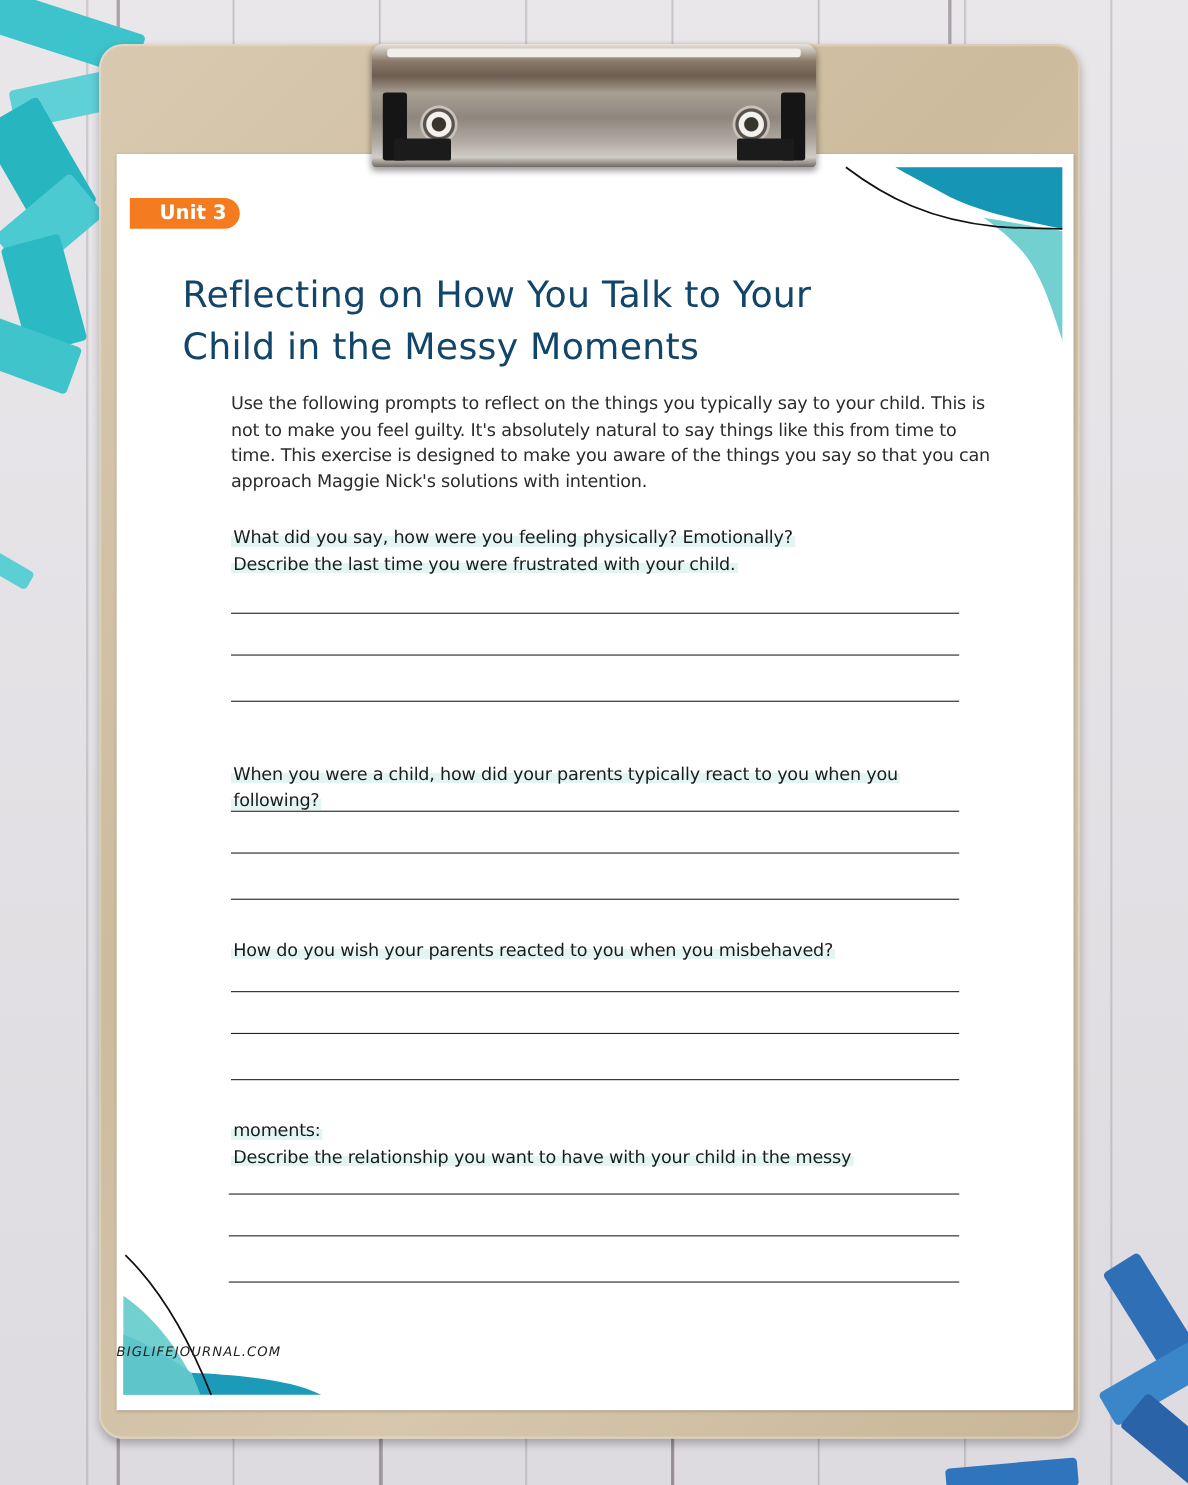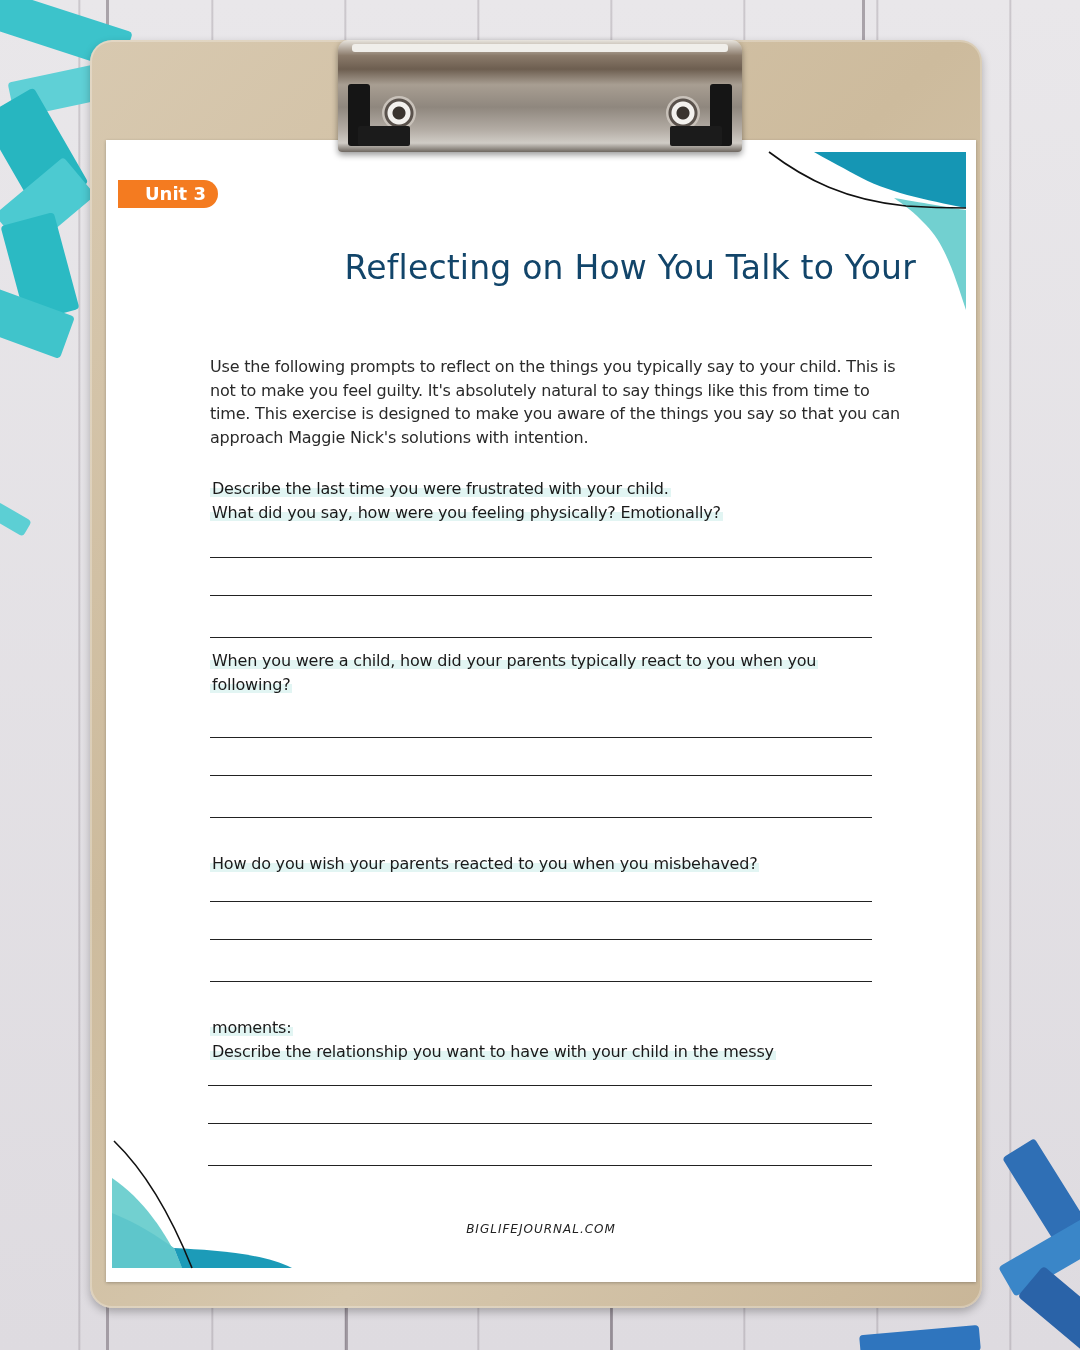--- a/index.html
+++ b/index.html
@@ -49,21 +49,21 @@
 
     .unit-badge {
       position: absolute; left: 12px; top: 40px; width: 100px; height: 28px;
       background: #f47b20; color: #fff;
       border-radius: 0 14px 14px 0;
       font-family: "DejaVu Sans", sans-serif; font-weight: bold; font-size: 18px;
       line-height: 28px; text-align: right; padding-right: 12px; box-sizing: border-box;
     }
     .title {
       position: absolute; left: 60px; width: 750px; top: 104px;
-      text-align: right; color: #12456a;
+      text-align: left; color: #12456a;
       font-family: "DejaVu Sans", sans-serif; font-size: 33px; line-height: 47px; font-weight: normal;
       letter-spacing: 0.2px;
     }
     .intro {
       position: absolute; left: 104px; top: 215px; width: 690px;
       font-family: "DejaVu Sans", sans-serif; font-size: 16px; line-height: 23.5px; color: #2a2a2a;
       letter-spacing: -0.2px;
     }
     .prompt {
       position: absolute; left: 104px; width: 680px;
@@ -72,21 +72,21 @@
     }
     .prompt .hl {
       background: linear-gradient(180deg, rgba(255,255,255,0) 45%, #e2f5f3 45%, #e2f5f3 95%, rgba(255,255,255,0) 95%);
       padding: 0 2px;
     }
     .write-line {
       position: absolute; left: 104px; width: 662px; height: 0;
       border-top: 1.5px solid #222;
     }
     .footer {
-      position: absolute; left: 0; right: 0; top: 1082px; text-align: center;
+      position: absolute; left: 0; right: 0; top: 1082px; text-align: left;
       font-family: "DejaVu Sans", sans-serif; font-style: italic; font-size: 12px; letter-spacing: 1px; color: #222;
     }
   </style>
 </head>
 <body>
 
 <div class="planks">
   <div class="plank-seam" style="left:106px"></div>
   <div class="plank-seam" style="left:345px;top:1305px"></div>
   <div class="plank-seam" style="left:610px;top:1305px"></div>
@@ -124,33 +124,34 @@
     <path d="M0 40 C30 60 55 95 70 130 L0 130 Z" fill="#72d0d0"></path>
     <path d="M0 75 C25 85 45 98 62 110 L70 130 L0 130 Z" fill="#5ec6cb"></path>
     <path d="M62 110 C100 112 150 115 180 130 L70 130 Z" fill="#1c9bb8"></path>
     <path d="M2 3 C35 35 60 80 80 130" fill="none" stroke="#111" stroke-width="1.6"></path>
   </svg>
 
   <div class="unit-badge">Unit 3</div>
 
   <div class="title">
     <div>Reflecting on How You Talk to Your</div>
+    <div>Child in the Messy Moments</div>
   </div>
 
   <div class="intro">Use the following prompts to reflect on the things you typically say to your child. This is not to make you feel guilty. It's absolutely natural to say things like this from time to time. This exercise is designed to make you aware of the things you say so that you can approach Maggie Nick's solutions with intention.</div>
 
   <div class="prompt" style="top:337px">
+    <div><span class="hl">What did you say, how were you feeling physically? Emotionally?</span></div>
     <div><span class="hl">Describe the last time you were frustrated with your child.</span></div>
-    <div><span class="hl">What did you say, how were you feeling physically? Emotionally?</span></div>
   </div>
   <div class="write-line" style="top:417px"></div>
   <div class="write-line" style="top:455px"></div>
   <div class="write-line" style="top:497px"></div>
 
-  <div class="prompt" style="top:509px">
+  <div class="prompt" style="top:552px">
     <div><span class="hl">When you were a child, how did your parents typically react to you when you</span></div>
     <div><span class="hl">following?</span></div>
   </div>
   <div class="write-line" style="top:597px"></div>
   <div class="write-line" style="top:635px"></div>
   <div class="write-line" style="top:677px"></div>
 
   <div class="prompt" style="top:712px">
     <div><span class="hl">How do you wish your parents reacted to you when you misbehaved?</span></div>
   </div>

